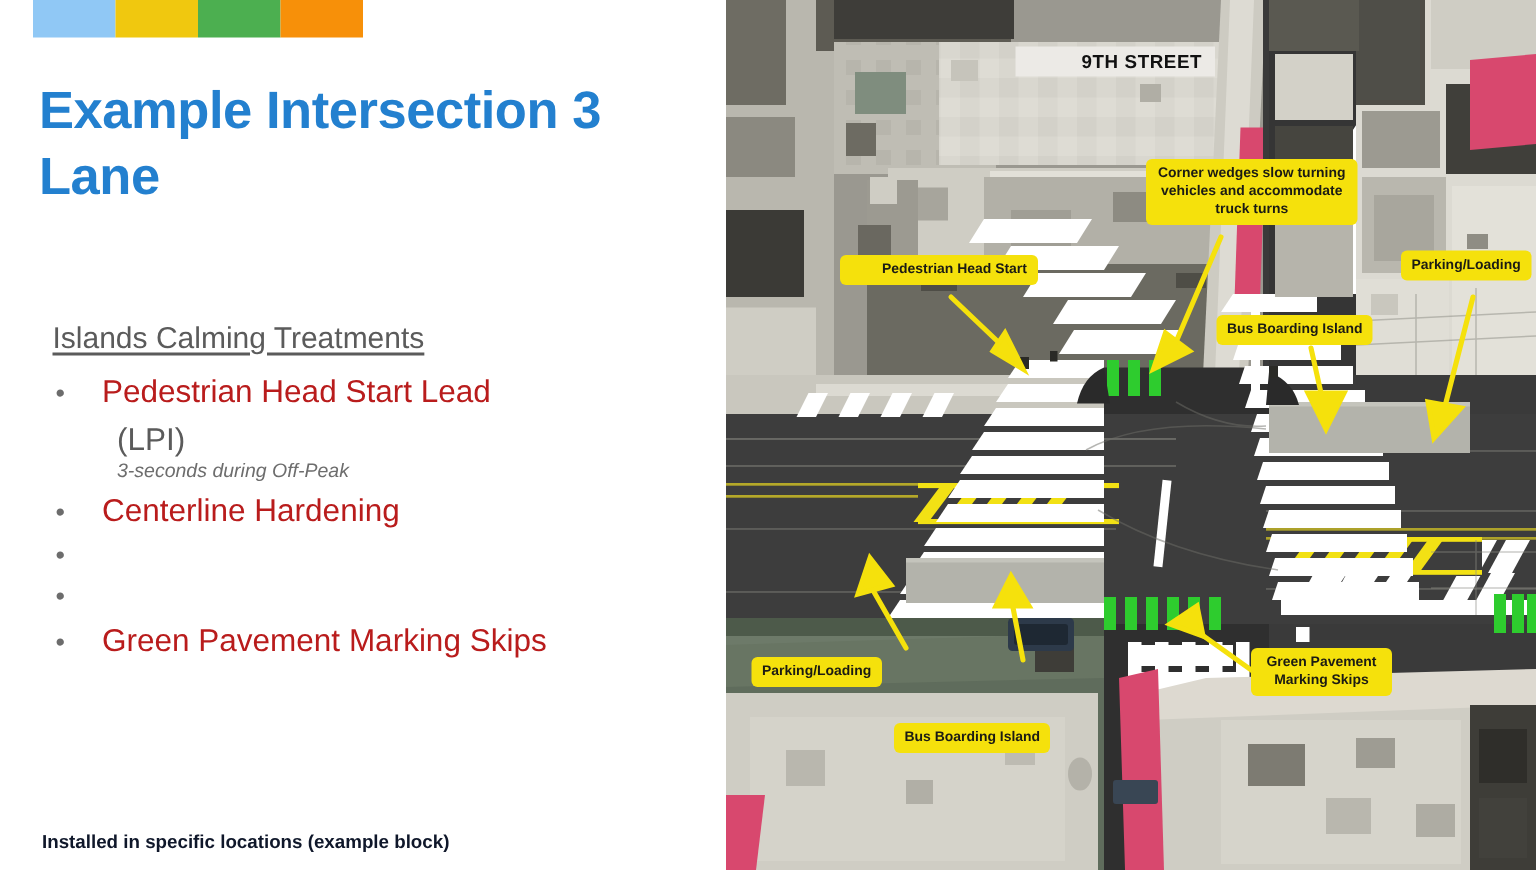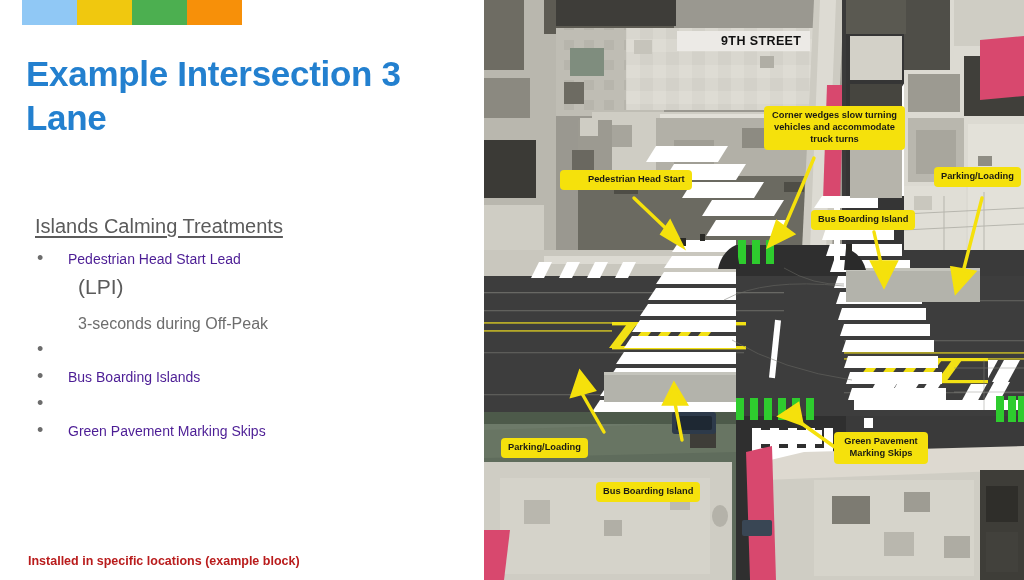--- a/index.html
+++ b/index.html
@@ -26,28 +26,28 @@
 
   #subtitle {
     position: absolute; left: 35px; top: 215px;
     font-size: 20px; color: #5b5b5b;
     text-decoration: underline; text-underline-offset: 3px;
   }
 
   #bullets { position: absolute; left: 30px; top: 248px; width: 440px; }
   .bullet-row { display: flex; align-items: baseline; margin-bottom: 6px; }
   .bullet-dot { width: 38px; flex: 0 0 38px; color: #6c6c6c; font-size: 18px; text-align: left; padding-left: 7px; }
-  .bullet-text { font-size: 14px; color: #4c1d95; line-height: 1.32; }
+  .bullet-text { font-size: 21px; color: #b91c1c; line-height: 1.32; }
   .lpi-row { display: flex; align-items: baseline; margin-bottom: 6px; flex-direction: column; }
   .lpi-main { font-size: 21px; color: #5b5b5b; }
-  .lpi-note { font-size: 16px; color: #6d6d6d; margin-left: 10px; margin-top: 16px; }
+  .lpi-note { font-size: 13px; color: #6d6d6d; font-style: italic; margin-left: 10px; }
 
   #footnote {
     position: absolute; left: 28px; top: 554px;
-    font-size: 12.5px; font-weight: bold; color: #b91c1c;
+    font-size: 12.5px; font-weight: bold; color: #0f172a;
   }
 
   
   #map {
     position: absolute; left: 484px; top: 0; width: 540px; height: 580px;
     overflow: hidden; background: #8f8f87;
   }
   #map svg { display: block; width: 540px; height: 580px; }
 
   
@@ -88,25 +88,25 @@
         <span class="bullet-dot">•</span>
         <span class="bullet-text">Pedestrian Head Start Lead</span>
       </div>
       <div class="lpi-row" style="padding-left:38px">
         <span class="lpi-main">(LPI)</span>
         <span class="lpi-note">3-seconds during Off-Peak</span>
       </div>
 
       <div class="bullet-row">
         <span class="bullet-dot">•</span>
+        <span class="bullet-text">Centerline Hardening</span>
       </div>
 
       <div class="bullet-row">
         <span class="bullet-dot">•</span>
-        <span class="bullet-text">Bus Boarding Islands</span>
       </div>
 
       <div class="bullet-row">
         <span class="bullet-dot">•</span>
       </div>
 
       <div class="bullet-row">
         <span class="bullet-dot">•</span>
         <span class="bullet-text">Green Pavement Marking Skips</span>
       </div>

